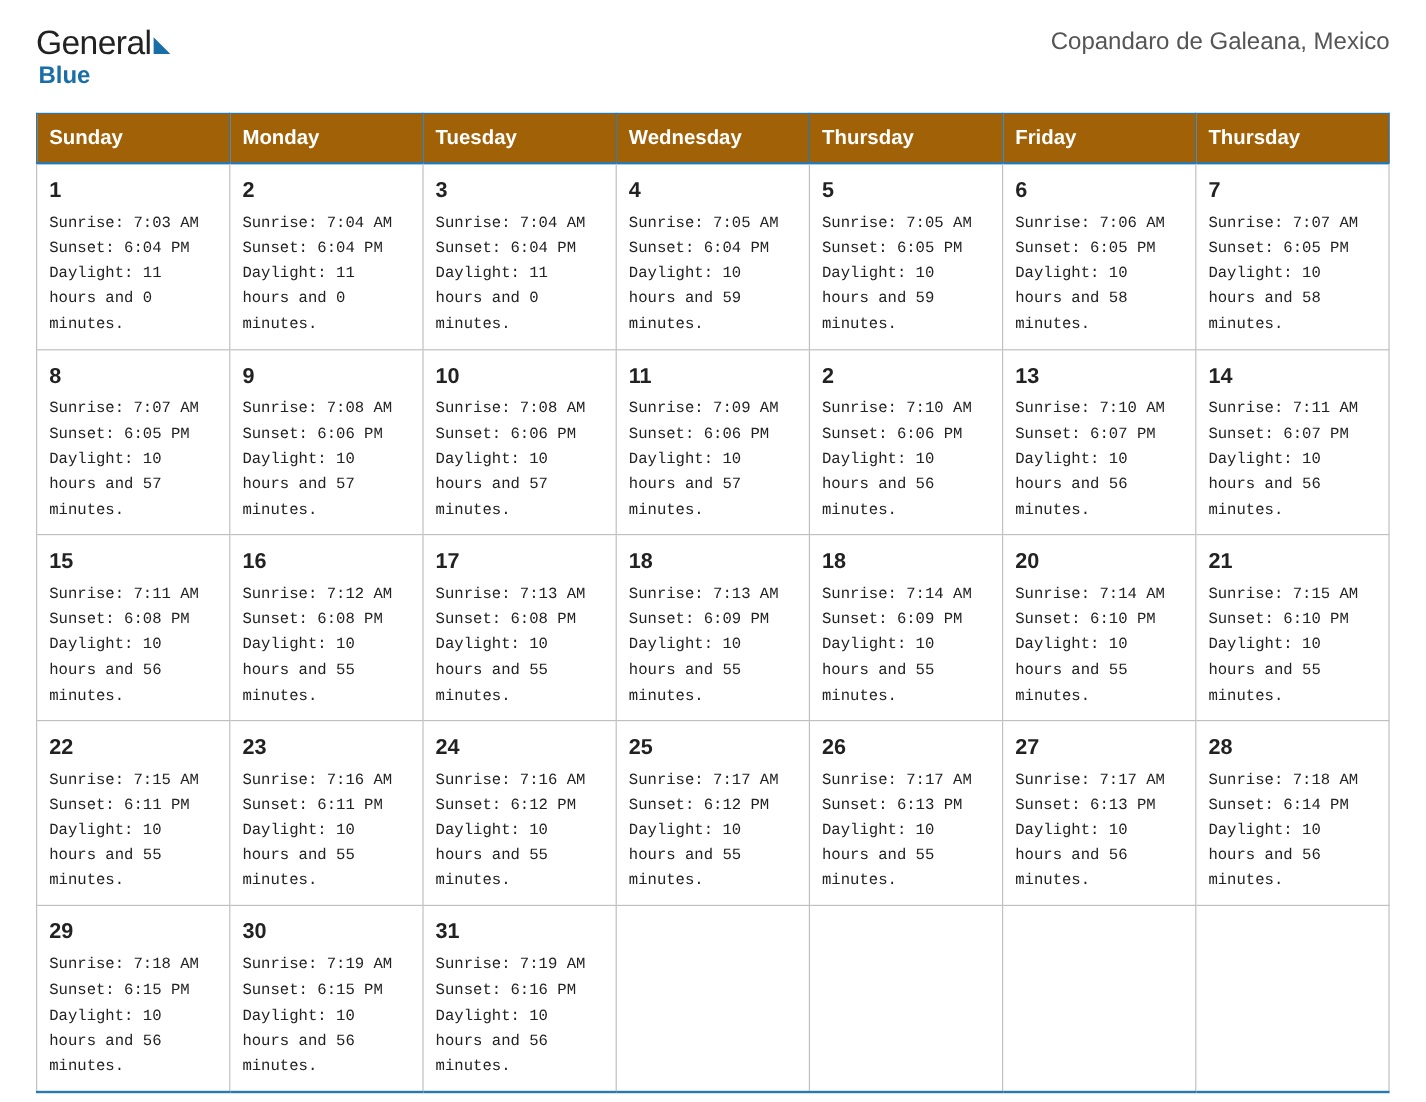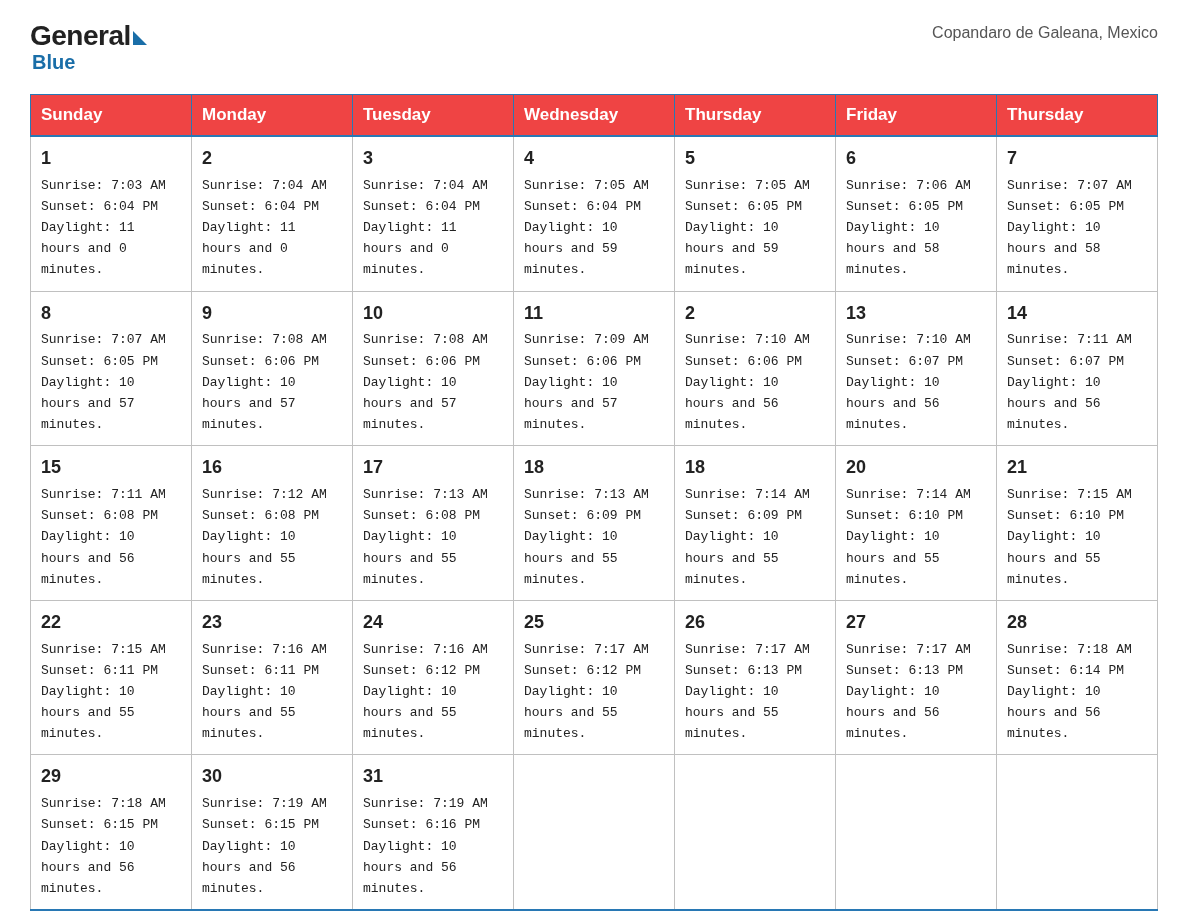--- a/index.html
+++ b/index.html
@@ -21,21 +21,21 @@
       display: flex;
       flex-direction: column;
       align-items: flex-start;
     }
     .logo-top {
       display: flex;
       align-items: center;
     }
     .logo-general {
       font-size: 28px;
-      font-weight: bold;
+      font-weight: normal;
       color: #222;
       letter-spacing: -0.5px;
     }
     .logo-arrow {
       width: 0;
       height: 0;
       border-left: 14px solid #1a6ea8;
       border-top: 14px solid transparent;
       border-bottom: 0px solid transparent;
       margin-left: 2px;
@@ -57,31 +57,31 @@
     .title-block {
       text-align: right;
     }
     .month-title {
       font-size: 52px;
       font-weight: bold;
       color: #222;
       line-height: 1.1;
     }
     .location {
-      font-size: 16px;
+      font-size: 20px;
       color: #555;
       margin-top: 4px;
     }
     table {
       width: 100%;
       border-collapse: collapse;
       table-layout: fixed;
     }
     thead tr th {
-      background-color: #ef4444;
+      background-color: #a16207;
       color: #fff;
       font-size: 17px;
       font-weight: bold;
       padding: 10px 10px;
       text-align: left;
       border: 1px solid #2878b4;
     }
     tbody tr td {
       vertical-align: top;
       padding: 8px 10px 10px 10px;

